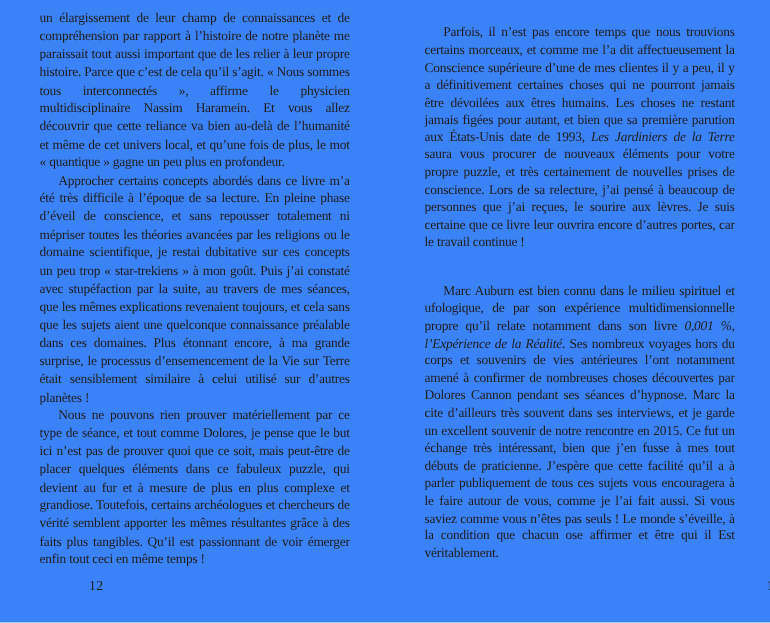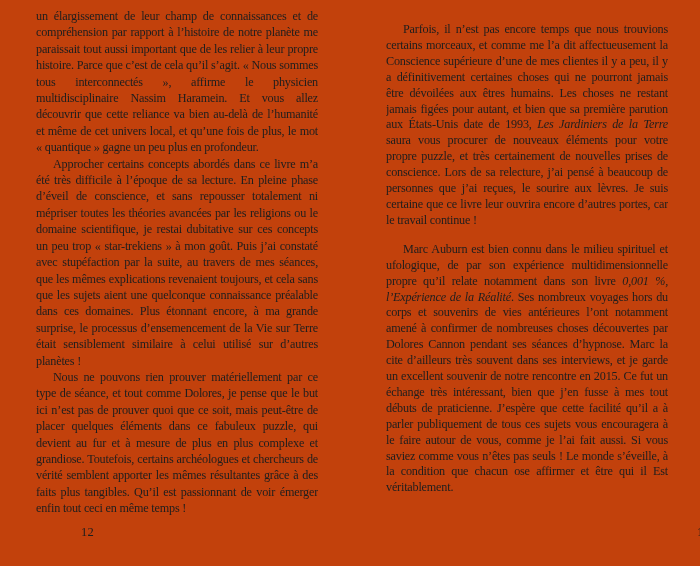--- a/index.html
+++ b/index.html
@@ -4,21 +4,21 @@
 <style>
   html, body {
     margin: 0;
     padding: 0;
     background: #ffffff;
   }
   .spread {
     position: relative;
     width: 700px;
     height: 566px;
-    background: #c2410c;
+    background: #3b82f6;
     font-family: "Liberation Serif", "DejaVu Serif", serif;
     color: #1e1e1e;
     overflow: hidden;
   }
   .textblock {
     position: absolute;
     width: 282px;
     font-size: 12.2px;
     line-height: 16.4px;
     letter-spacing: -0.2px;
@@ -39,21 +39,21 @@
     line-height: 15.9px;
   }
   p.para {
     margin: 0;
     padding: 0;
   }
   p.indent {
     text-indent: 17px;
   }
   p.gap-before {
-    margin-top: 13px;
+    margin-top: 28px;
   }
   .italic {
     font-style: italic;
   }
   .pagenum {
     position: absolute;
     top: 525px;
     font-size: 12.5px;
     letter-spacing: 0.2px;
     margin-left: 44px;

